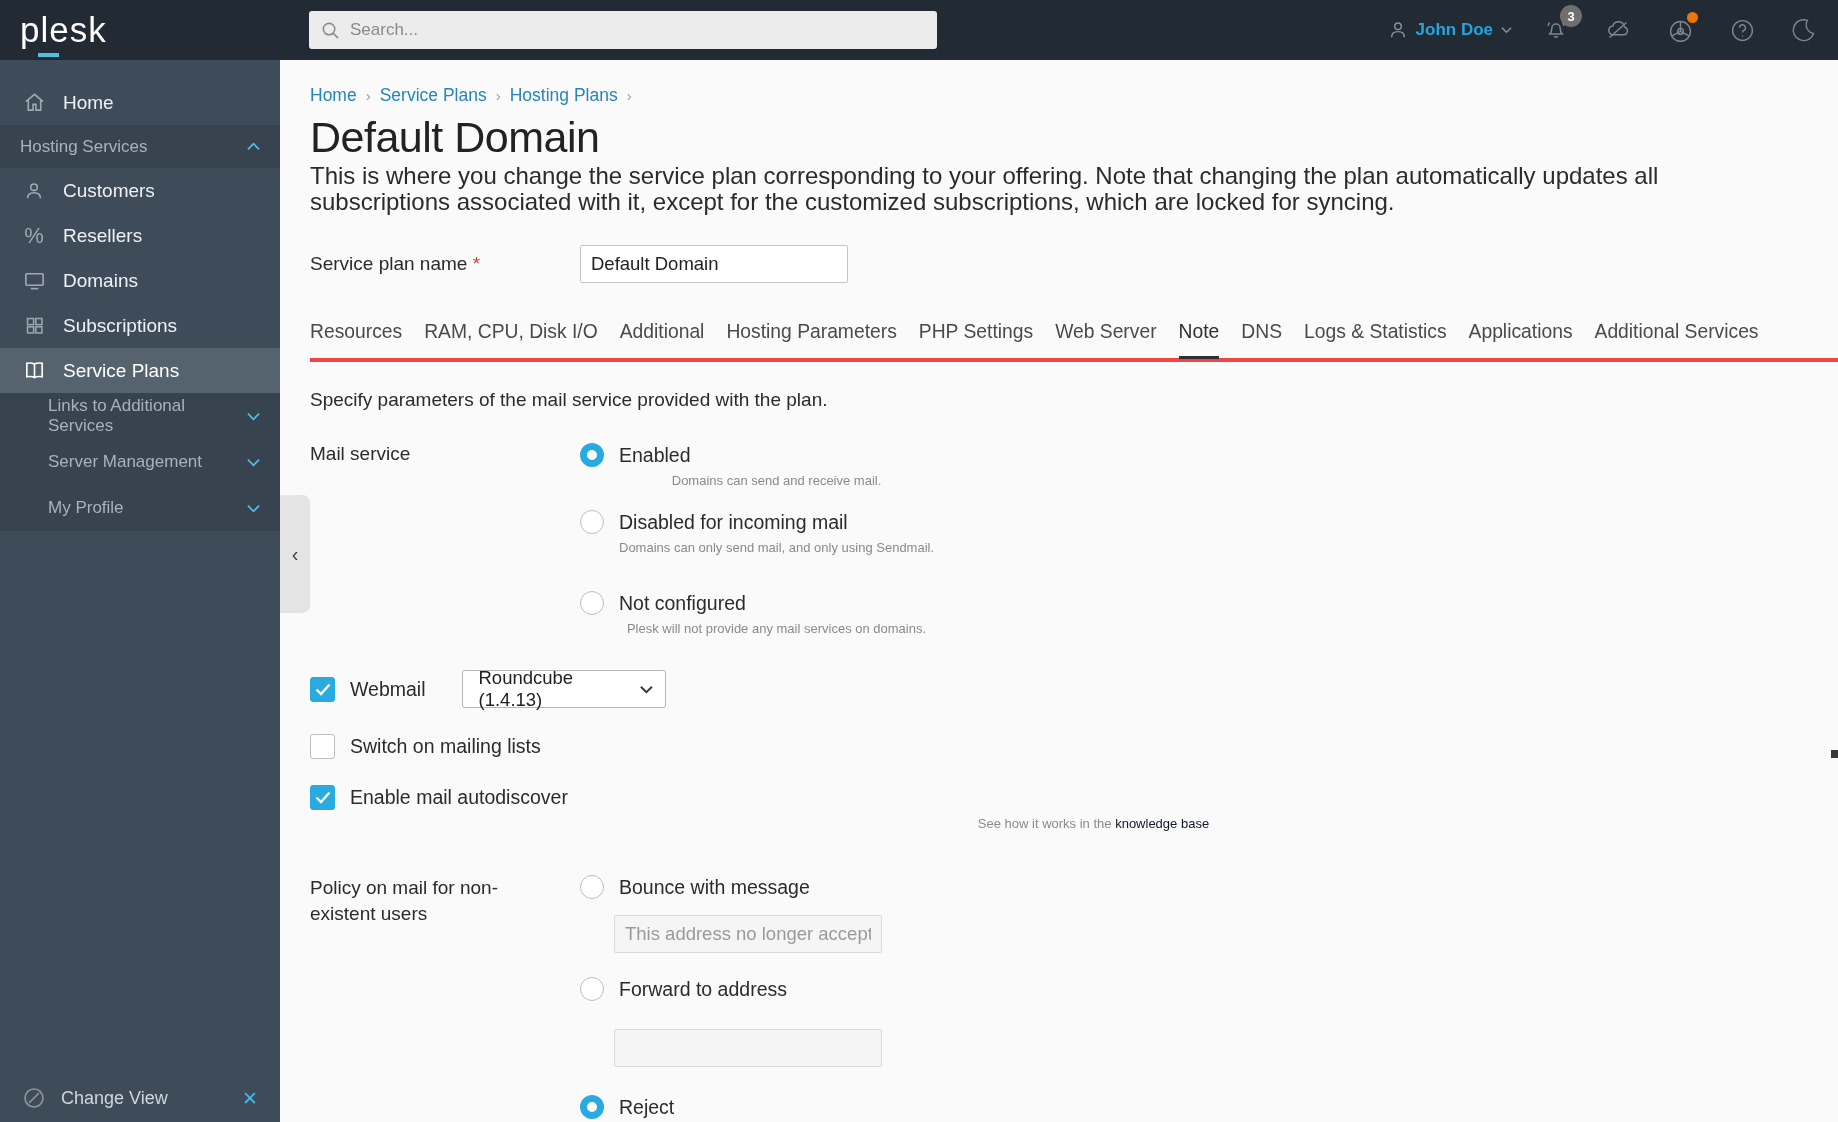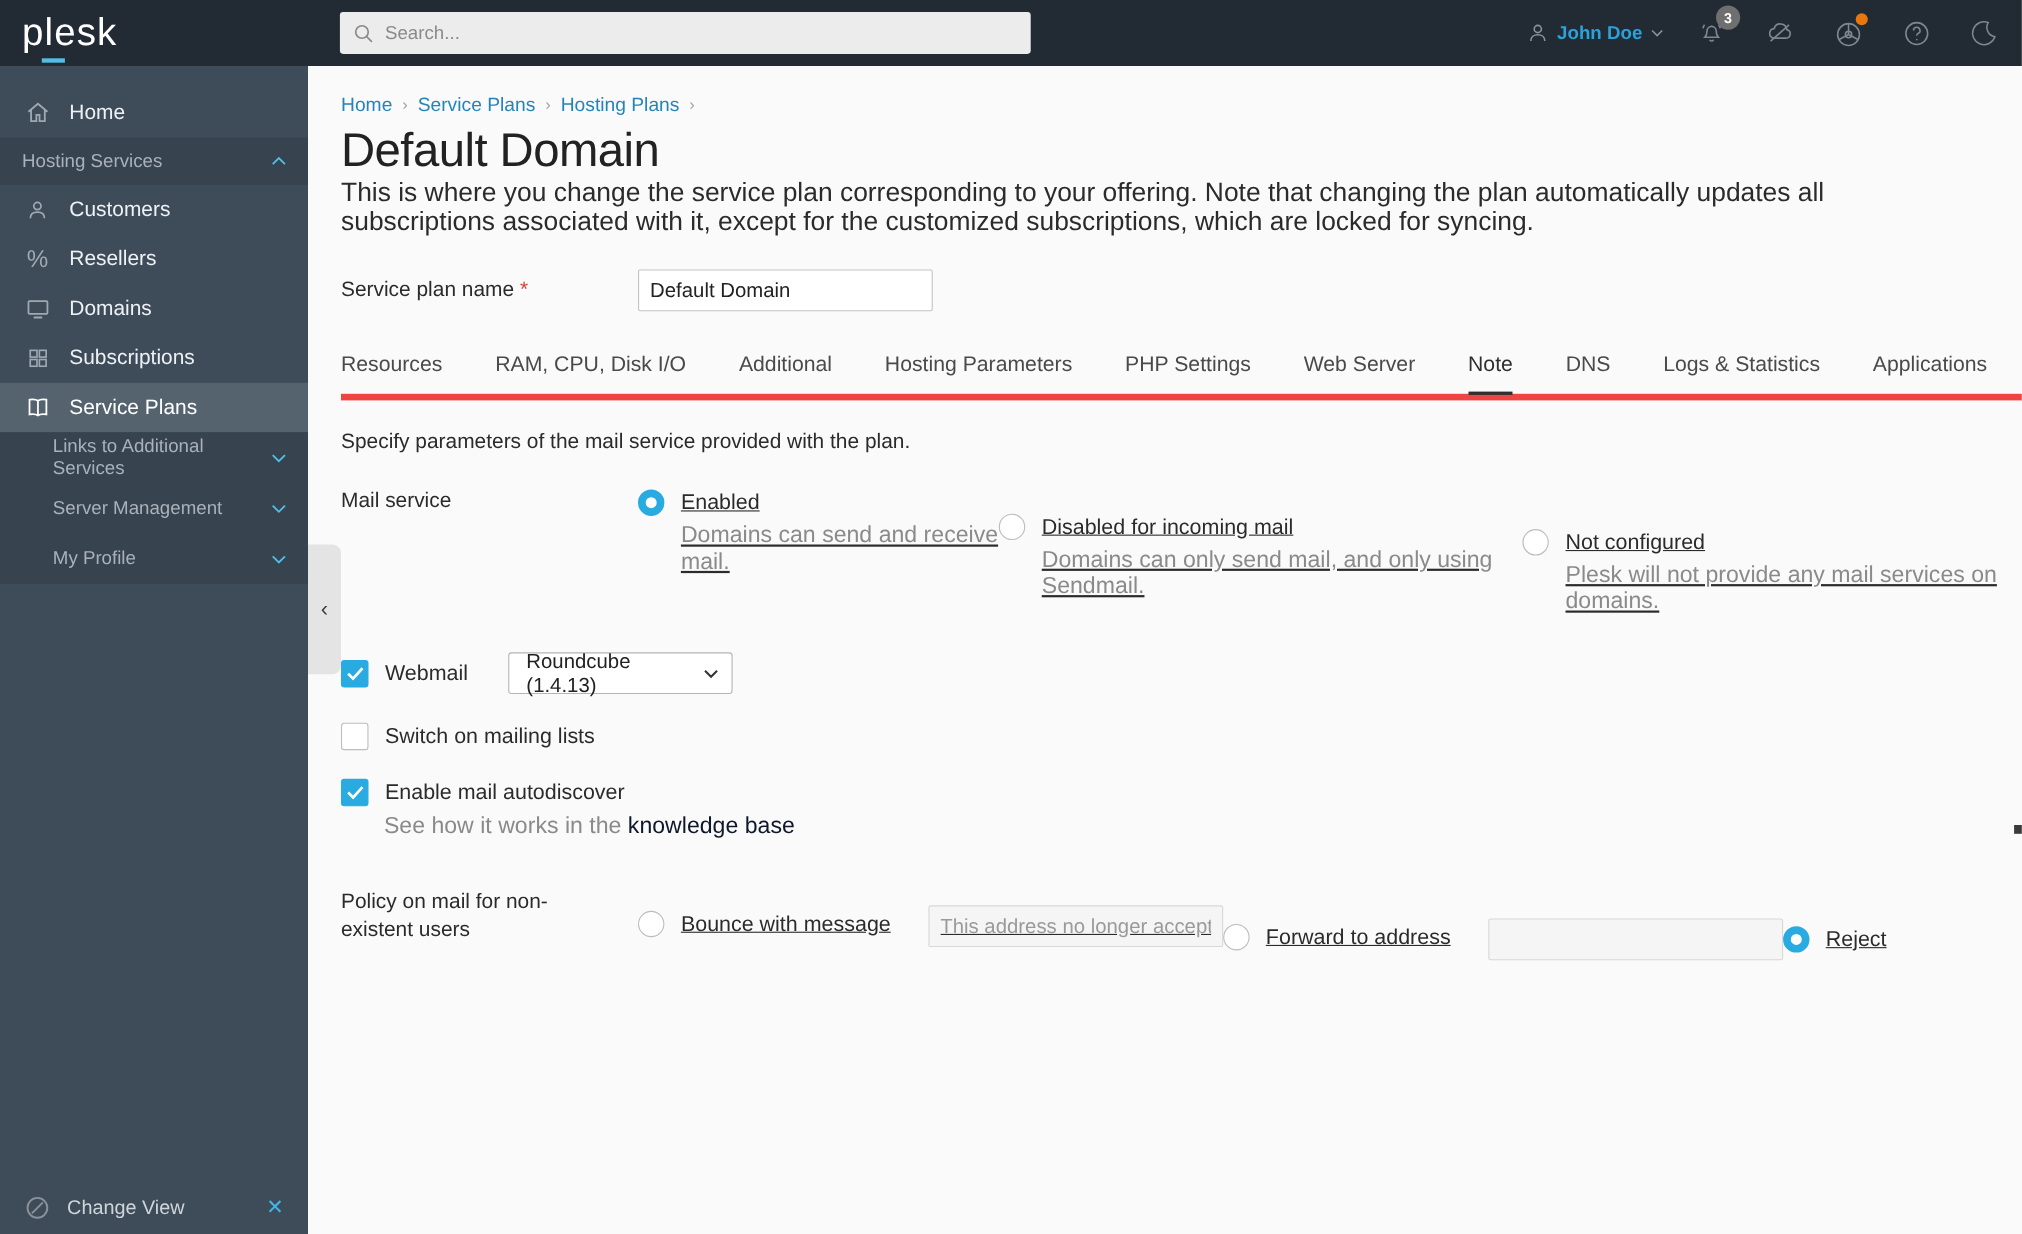--- a/index.html
+++ b/index.html
@@ -43,34 +43,34 @@
   h1.page-title { margin-top:7px; font-size:43px; font-weight:400; color:#222; letter-spacing:-0.5px; }
   .page-desc { margin-top:1px; font-size:24px; line-height:26px; color:#2b2b2b; max-width:1452px; }
 
   .plan-name-row { margin-top:30px; display:flex; align-items:center; }
   .form-label { width:270px; flex:0 0 270px; font-size:19px; color:#2b2b2b; }
   .req { color:#d04437; }
   .text-input { width:268px; height:38px; border:1px solid #c3c3c3; background:#fff; border-radius:2px; font-size:18.5px; padding:0 10px; color:#222; font-family:inherit; outline:none; }
   .text-input.disabled { background:#f5f5f5; border-color:#d8d8d8; color:#9a9a9a; }
   .text-input.disabled::placeholder { color:#9a9a9a; }
 
-  .tabs { margin-top:38px; display:flex; gap:48px; border-bottom:6px solid #ef4444; font-size:19.3px; color:#4a4a4a; }
+  .tabs { margin-top:38px; display:flex; gap:22px; border-bottom:4px solid #ef4444; font-size:19.3px; color:#4a4a4a; }
   .tab { padding-bottom:13px; cursor:pointer; white-space:nowrap; }
   .tab.active { color:#2f2f2f; border-bottom:3px solid #2f2f2f; margin-bottom:-1px; }
 
   .section-intro { margin-top:27px; font-size:19px; color:#2b2b2b; }
 
   .form-row { display:flex; align-items:flex-start; }
-  .controls { display:flex; flex-direction:row;text-decoration:underline; }
+  .controls { display:flex; flex-direction:column; }
 
   .radio { width:24px; height:24px; border-radius:50%; background:#fff; border:1px solid #bdbdbd; flex:0 0 24px; cursor:pointer; }
   .radio.checked { border:7.5px solid #29abe2; }
   .opt { display:flex; align-items:center; gap:15px; }
   .opt-label { font-size:19.5px; color:#2b2b2b; cursor:pointer; }
-  .opt-help { margin:6px 0 0 39px; font-size:21px; color:#8a8a8a; }
+  .opt-help { margin:6px 0 0 39px; font-size:13px; color:#8a8a8a;text-align:center; }
 
   .checkbox { width:25px; height:25px; border-radius:3px; border:1px solid #bdbdbd; background:#fff; flex:0 0 25px; cursor:pointer; display:flex; align-items:center; justify-content:center; }
   .checkbox.checked { background:#29abe2; border-color:#29abe2; }
 
   .select { margin-left:21px; width:204px; height:38px; border:1px solid #b5b5b5; border-radius:3px; background:#fff; display:flex; align-items:center; justify-content:space-between; padding:0 12px 0 16px; font-size:18.5px; color:#222; cursor:pointer; }
 
   .kb-link { color:#0f172a; text-decoration:none; cursor:pointer; }
 
   .scroll-dash { position:absolute; right:0; top:750px; width:7px; height:8px; background:#3a3a3a; }
 

